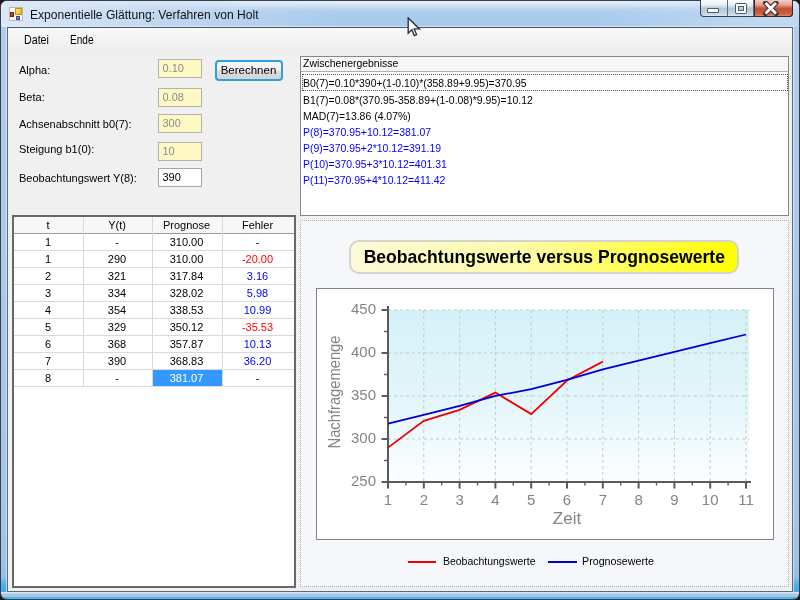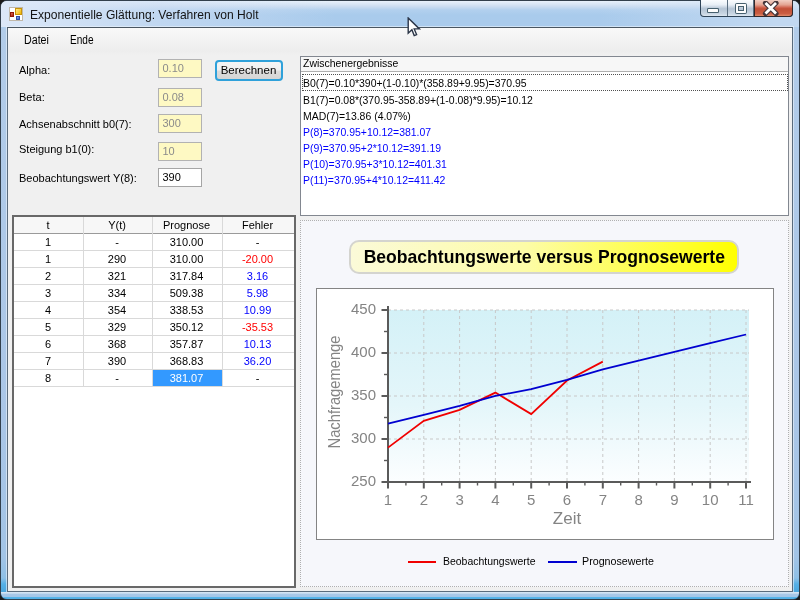--- a/index.html
+++ b/index.html
@@ -111,21 +111,21 @@
   <div class="cell" style="left:13.5px;top:250.6px;width:69px">1</div>
     <div class="cell" style="left:82.5px;top:250.6px;width:69px">290</div>
     <div class="cell" style="left:151.5px;top:250.6px;width:70px">310.00</div>
     <div class="cell" style="left:221.5px;top:250.6px;width:72px;color:#ff0000">-20.00</div>
   <div class="cell" style="left:13.5px;top:267.7px;width:69px">2</div>
     <div class="cell" style="left:82.5px;top:267.7px;width:69px">321</div>
     <div class="cell" style="left:151.5px;top:267.7px;width:70px">317.84</div>
     <div class="cell" style="left:221.5px;top:267.7px;width:72px;color:#0000ff">3.16</div>
   <div class="cell" style="left:13.5px;top:284.8px;width:69px">3</div>
     <div class="cell" style="left:82.5px;top:284.8px;width:69px">334</div>
-    <div class="cell" style="left:151.5px;top:284.8px;width:70px">509.38</div>
+    <div class="cell" style="left:151.5px;top:284.8px;width:70px">328.02</div>
     <div class="cell" style="left:221.5px;top:284.8px;width:72px;color:#0000ff">5.98</div>
   <div class="cell" style="left:13.5px;top:301.9px;width:69px">4</div>
     <div class="cell" style="left:82.5px;top:301.9px;width:69px">354</div>
     <div class="cell" style="left:151.5px;top:301.9px;width:70px">338.53</div>
     <div class="cell" style="left:221.5px;top:301.9px;width:72px;color:#0000ff">10.99</div>
   <div class="cell" style="left:13.5px;top:319px;width:69px">5</div>
     <div class="cell" style="left:82.5px;top:319px;width:69px">329</div>
     <div class="cell" style="left:151.5px;top:319px;width:70px">350.12</div>
     <div class="cell" style="left:221.5px;top:319px;width:72px;color:#ff0000">-35.53</div>
   <div class="cell" style="left:13.5px;top:336.1px;width:69px">6</div>

